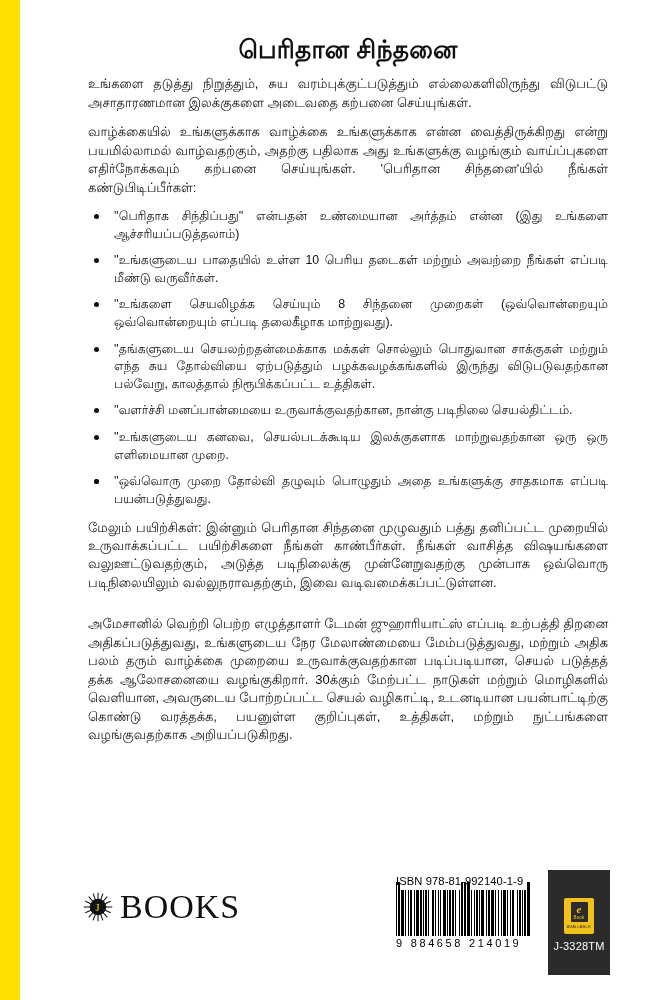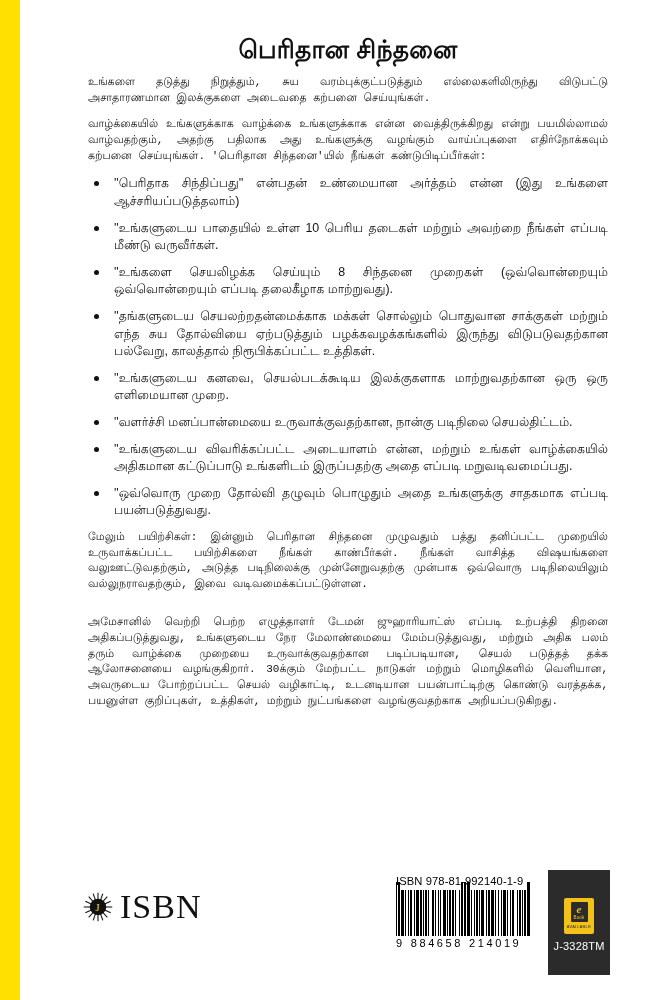--- a/index.html
+++ b/index.html
@@ -41,26 +41,25 @@
   }
   .book-subtitle {
     text-align: center;
     font-size: 14.2px;
     font-weight: bold;
     line-height: 1.45;
     margin: 0 0 17px 0;
     color: #111;
   }
   .para {
-    font-size: 11px;
+    font-size: 13px;
     line-height: 1.42;
     text-align: justify;
     margin: 0 0 11px 0;
     color: #111;
-    font-family: Liberation Mono, monospace;
   }
   .bullets {
     list-style: none;
     margin: 0 0 10px 0;
     padding: 0;
   }
   .bullets li {
     position: relative;
     padding-left: 26px;
     font-size: 12.4px;
@@ -247,29 +246,28 @@
       <li>
         <span class="dot"></span>
         <span>''உங்களை செயலிழக்க செய்யும் 8 சிந்தனை முறைகள் (ஒவ்வொன்றையும் ஒவ்வொன்றையும் எப்படி தலைகீழாக மாற்றுவது).</span>
       </li>
       <li>
         <span class="dot"></span>
         <span>''தங்களுடைய செயலற்றதன்மைக்காக மக்கள் சொல்லும் பொதுவான சாக்குகள் மற்றும் எந்த சுய தோல்வியை ஏற்படுத்தும் பழக்கவழக்கங்களில் இருந்து விடுபடுவதற்கான பல்வேறு, காலத்தால் நிரூபிக்கப்பட்ட உத்திகள்.</span>
       </li>
       <li>
         <span class="dot"></span>
+        <span>''வளர்ச்சி மனப்பான்மையை உருவாக்குவதற்கான, நான்கு படிநிலை செயல்திட்டம்.</span>
+      </li>
+      <li>
+        <span class="dot"></span>
         <span>''உங்களுடைய கனவை, செயல்படக்கூடிய இலக்குகளாக மாற்றுவதற்கான ஒரு ஒரு எளிமையான முறை.</span>
       </li>
       <li>
         <span class="dot"></span>
-        <span>''வளர்ச்சி மனப்பான்மையை உருவாக்குவதற்கான, நான்கு படிநிலை செயல்திட்டம்.</span>
-      </li>
-      <li>
-        <span class="dot"></span>
-        <span>''உங்களுடைய விவரிக்கப்பட்ட அடையாளம் என்ன, மற்றும் உங்கள் வாழ்க்கையில் அதிகமான கட்டுப்பாடு உங்களிடம் இருப்பதற்கு அதை எப்படி மறுவடிவமைப்பது.</span>
       </li>
       <li>
         <span class="dot"></span>
         <span>''ஒவ்வொரு முறை தோல்வி தழுவும் பொழுதும் அதை உங்களுக்கு சாதகமாக எப்படி பயன்படுத்துவது.</span>
       </li>
     </ul>
 
     <p class="para">மேலும் பயிற்சிகள்: இன்னும் பெரிதான சிந்தனை முழுவதும் பத்து தனிப்பட்ட முறையில் உருவாக்கப்பட்ட பயிற்சிகளை நீங்கள் காண்பீர்கள். நீங்கள் வாசித்த விஷயங்களை வலுஊட்டுவதற்கும், அடுத்த படிநிலைக்கு முன்னேறுவதற்கு முன்பாக ஒவ்வொரு படிநிலையிலும் வல்லுநராவதற்கும், இவை வடிவமைக்கப்பட்டுள்ளன.</p>
 
     <div class="spacer-block"></div>
@@ -299,21 +297,21 @@
               <line x1="20" y1="20" x2="3.1" y2="27.8"></line>
               <line x1="20" y1="20" x2="1" y2="20"></line>
               <line x1="20" y1="20" x2="3.1" y2="12.2"></line>
               <line x1="20" y1="20" x2="7.6" y2="6.1"></line>
               <line x1="20" y1="20" x2="13.5" y2="2.2"></line>
             </g>
             <circle cx="20" cy="20" r="11" fill="#111"></circle>
             <text x="20" y="25.5" text-anchor="middle" font-family="Liberation Serif, serif" font-size="14" fill="#FFE000">J</text>
           </svg>
         </span>
-        <span>ISBN</span>
+        <span>BOOKS</span>
       </div>
     </div>
 
     <div class="isbn-block">
       <div class="barcode-area">
         <div class="isbn-text">ISBN 978-81-992140-1-9</div>
         <div class="bars" id="bars">
             <i class="tall" style="width: 1px;"></i>
             <i class="tall" style="width: 1px; background: transparent;"></i>
             <i class="tall" style="width: 2px;"></i>

